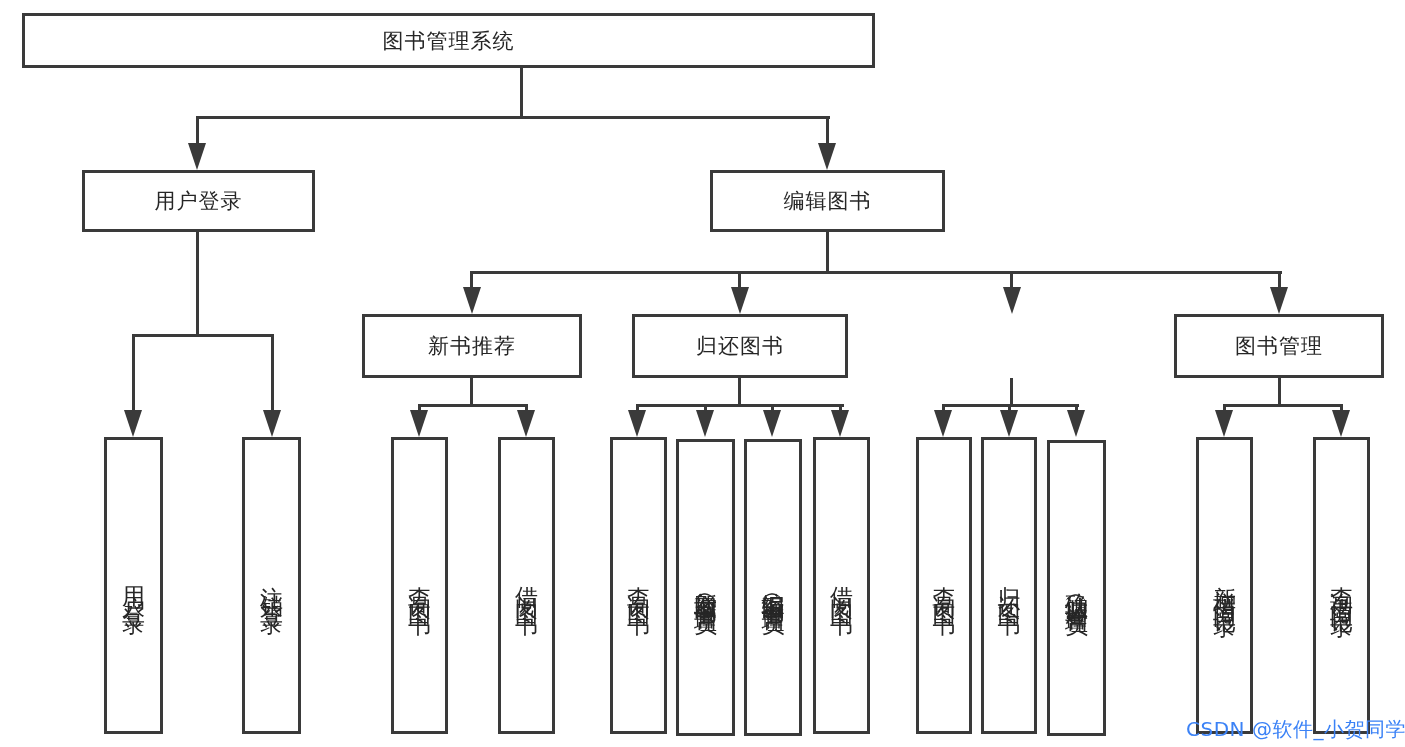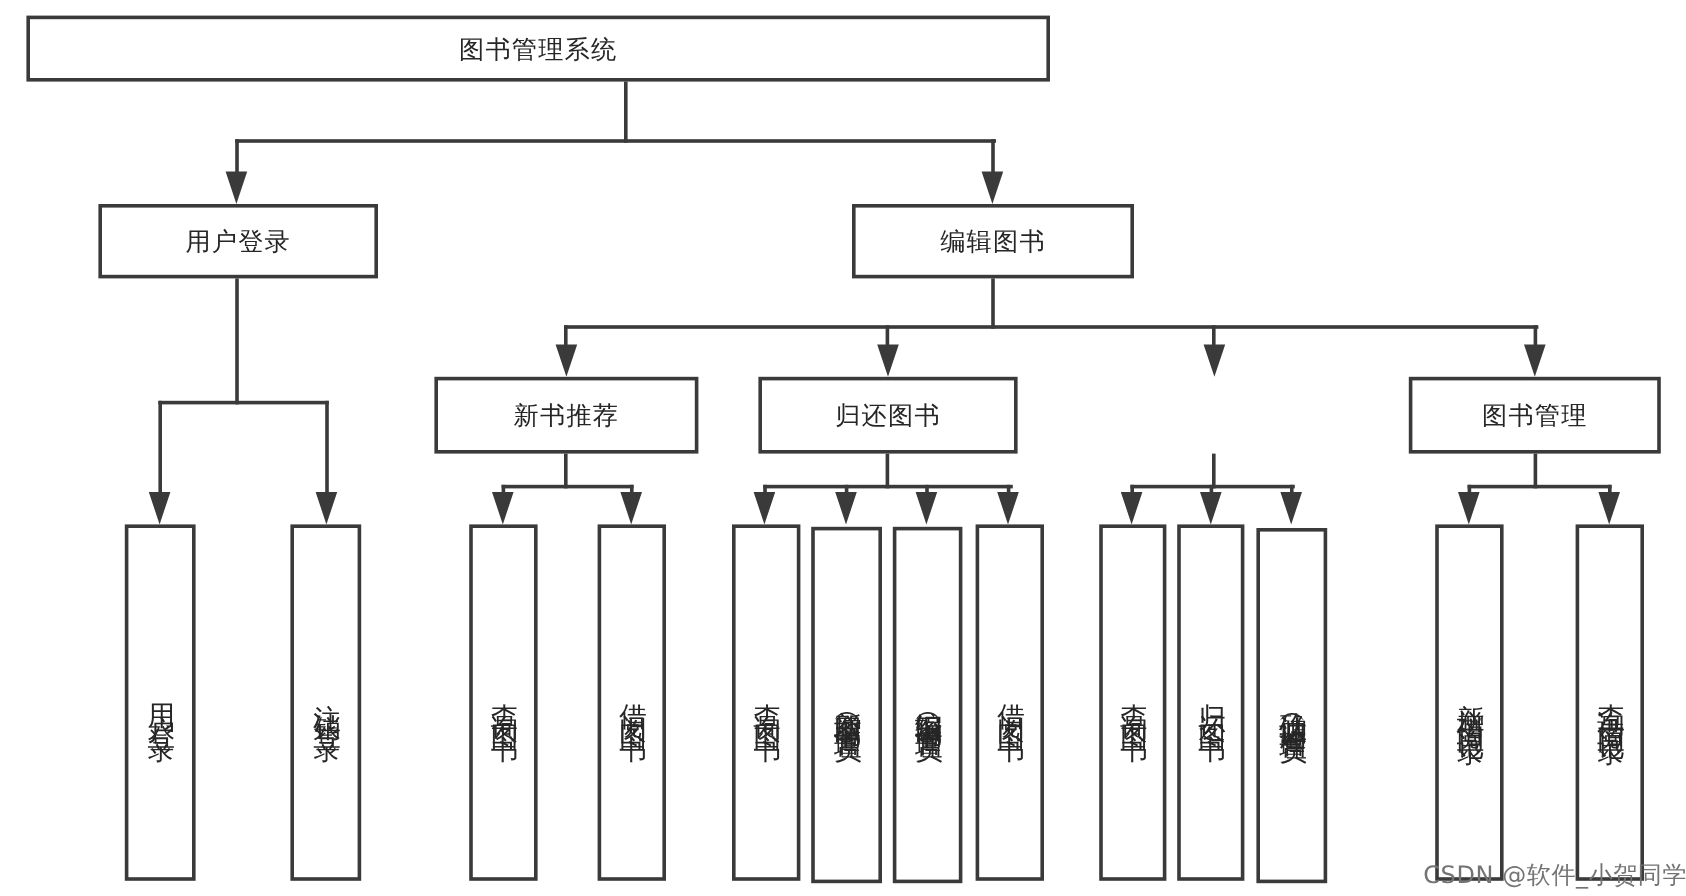--- a/index.html
+++ b/index.html
@@ -20,21 +20,21 @@
     font-size:23px;line-height:1;letter-spacing:9px;white-space:nowrap;
   }
   .line{position:absolute;background:#3a3a3a;}
   .arrow{
     position:absolute;width:0;height:0;
     border-left:9px solid transparent;border-right:9px solid transparent;
     border-top:27px solid #3a3a3a;
   }
   .watermark{
     position:absolute;left:1186px;top:716px;z-index:6;
-    color:#737373;font-size:20px;white-space:nowrap;letter-spacing:0.5px;
+    color:#3b82f6;font-size:20px;white-space:nowrap;letter-spacing:0.5px;
   }
 </style>
 </head>
 <body>
 
 <div class="canvas">
 
   <div class="box hz" style="left:22px;top:13px;width:853px;height:55px">
     <span>图书管理系统</span>
   </div>

